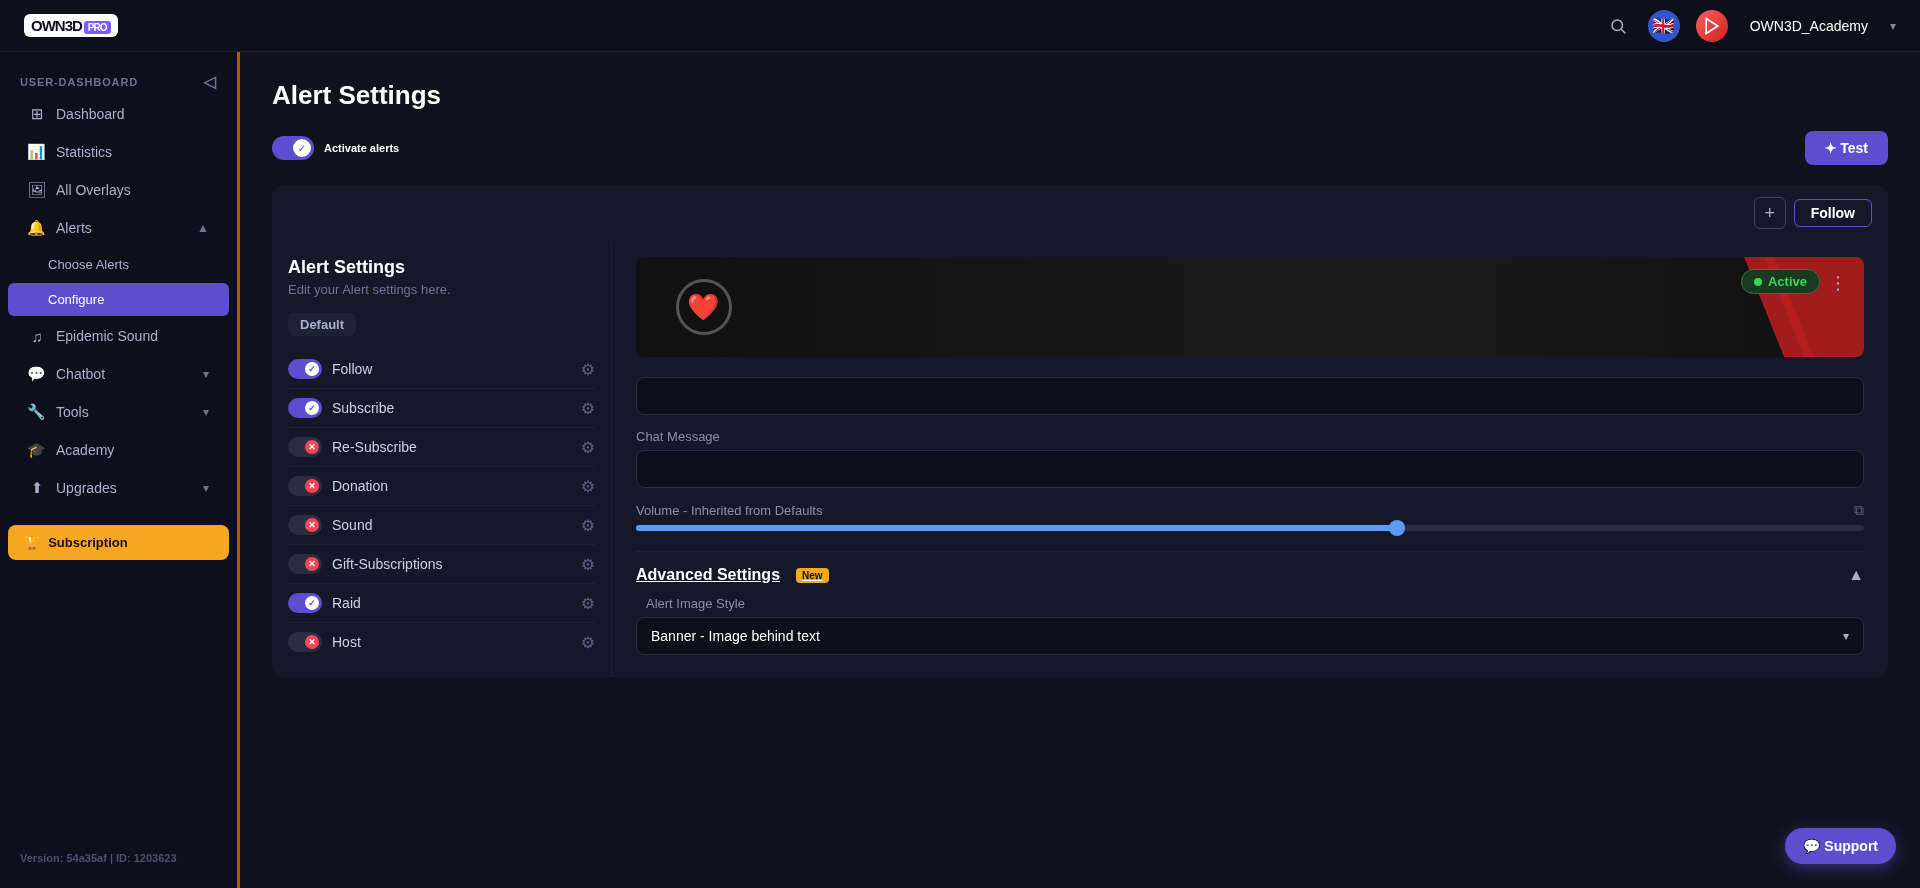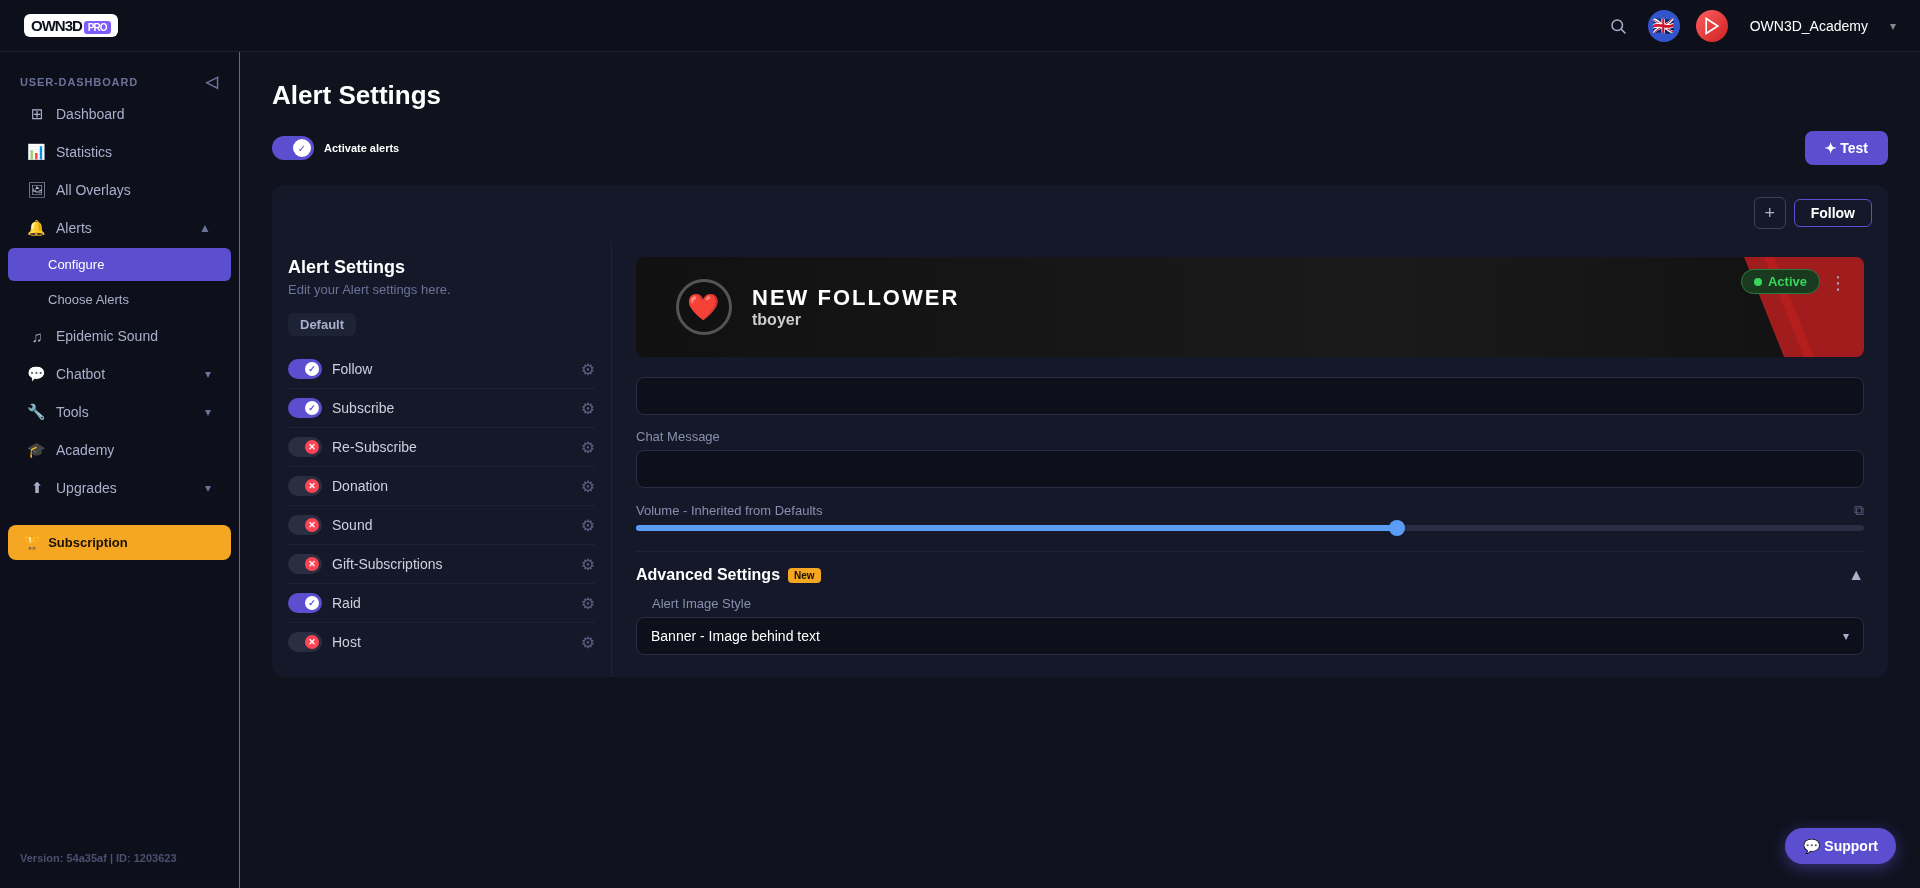--- a/index.html
+++ b/index.html
@@ -104,21 +104,21 @@
     .main-layout {
       display: flex;
       flex: 1;
       overflow: hidden;
     }
 
     
     .sidebar {
       width: 240px;
       background: #0d0f1a;
-      border-right: 1px solid #a16207;
+      border-right: 3px solid #a16207;
       display: flex;
       flex-direction: column;
       flex-shrink: 0;
       padding: 12px 0;
       overflow-y: auto;
     }
     .sidebar-section-title {
       font-size: 11px;
       font-weight: 700;
       color: #6b7299;
@@ -530,38 +530,39 @@
       padding: 14px 0 0;
       border-top: 1px solid #1e2235;
       cursor: pointer;
     }
     .advanced-title {
       font-size: 16px;
       font-weight: 700;
       color: #fff;
       display: flex;
       align-items: center;
-      gap: 8px;
+      gap: 16px;
+      text-decoration: underline;
     }
     .new-badge {
       background: #f5a623;
       color: #1a1200;
       font-size: 10px;
       font-weight: 800;
       padding: 2px 6px;
       border-radius: 4px;
     }
     .advanced-chevron {
       font-size: 16px;
       color: #aab0cc;
     }
     .alert-image-style-label {
       font-size: 13px;
       color: #8890b0;
-      margin: 12px 16px 6px;
+      margin: 12px 10px 6px;
     }
     .alert-image-select {
       width: 100%;
       background: #0d0f1a;
       border: 1px solid #2a2e44;
       border-radius: 8px;
       padding: 10px 14px;
       font-size: 14px;
       color: #fff;
       appearance: none;
@@ -640,25 +641,25 @@
     </div>
     <div class="sidebar-item">
       <span class="sidebar-item-icon">🖼</span>
       <span>All Overlays</span>
     </div>
     <div class="sidebar-item">
       <span class="sidebar-item-icon">🔔</span>
       <span style="flex:1;">Alerts</span>
       <span class="sidebar-collapse-icon">▲</span>
     </div>
+    <div class="sidebar-item sub-item">
+      <span>Choose Alerts</span>
+    </div>
     <div class="sidebar-item active sub-item">
       <span>Configure</span>
-    </div>
-    <div class="sidebar-item sub-item">
-      <span>Choose Alerts</span>
     </div>
     <div class="sidebar-item">
       <span class="sidebar-item-icon">♫</span>
       <span>Epidemic Sound</span>
     </div>
     <div class="sidebar-item">
       <span class="sidebar-item-icon">💬</span>
       <span style="flex:1;">Chatbot</span>
       <span class="sidebar-collapse-icon">▾</span>
     </div>
@@ -802,24 +803,20 @@
             <div class="preview-bg"></div>
 
             <svg style="position:absolute;right:0;top:0;height:100%;width:300px;opacity:0.9;" viewBox="0 0 300 100" preserveAspectRatio="none">
               <polygon points="200,0 300,0 300,100 240,100" fill="#cc2020" opacity="0.85"></polygon>
               <polygon points="180,0 210,0 250,100 220,100" fill="#cc2020" opacity="0.85"></polygon>
             </svg>
             <div class="preview-content">
               <div class="preview-heart">
                 <span>❤️</span>
               </div>
-              <div class="preview-text-block">
-                <div class="preview-title">NEW FOLLOWER</div>
-                <div class="preview-sub">tboyer</div>
-              </div>
             </div>
             <div class="active-badge">
               <div class="active-dot"></div>
               <span>Active</span>
             </div>
             <div class="preview-more-btn">⋮</div>
           </div>
 
           
           <input class="field-input" type="text" value="" placeholder="" style="">

